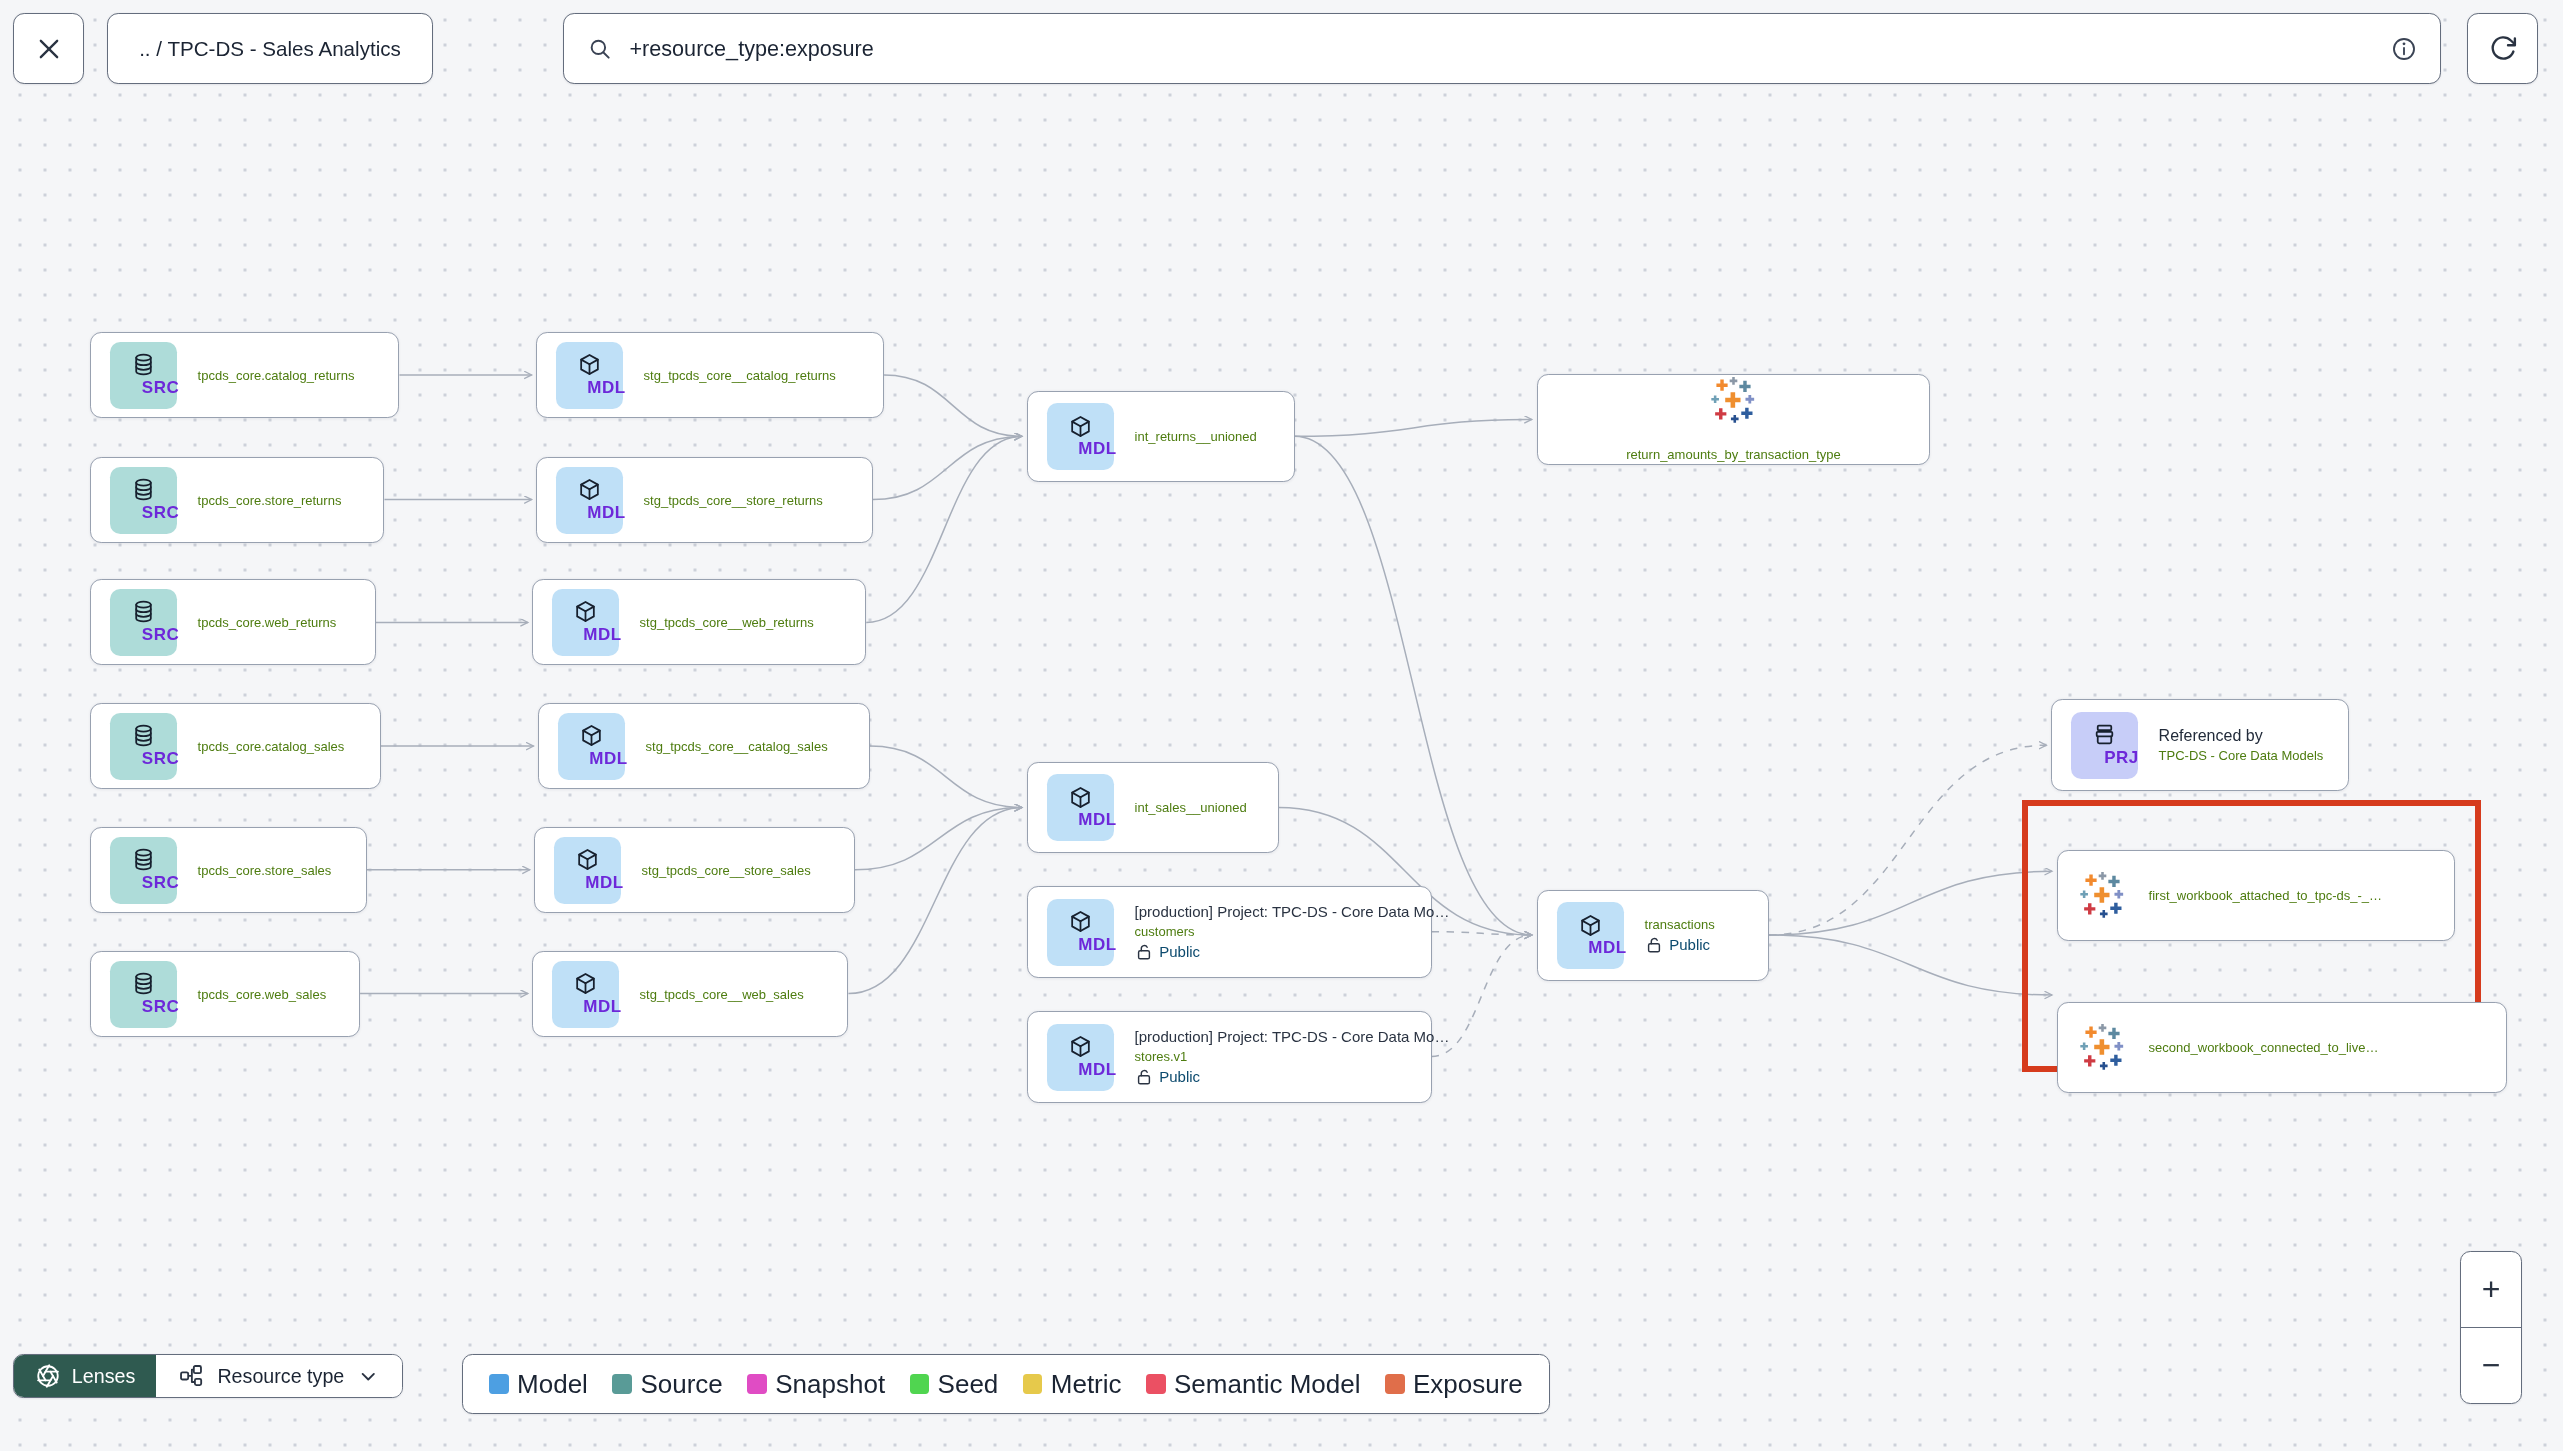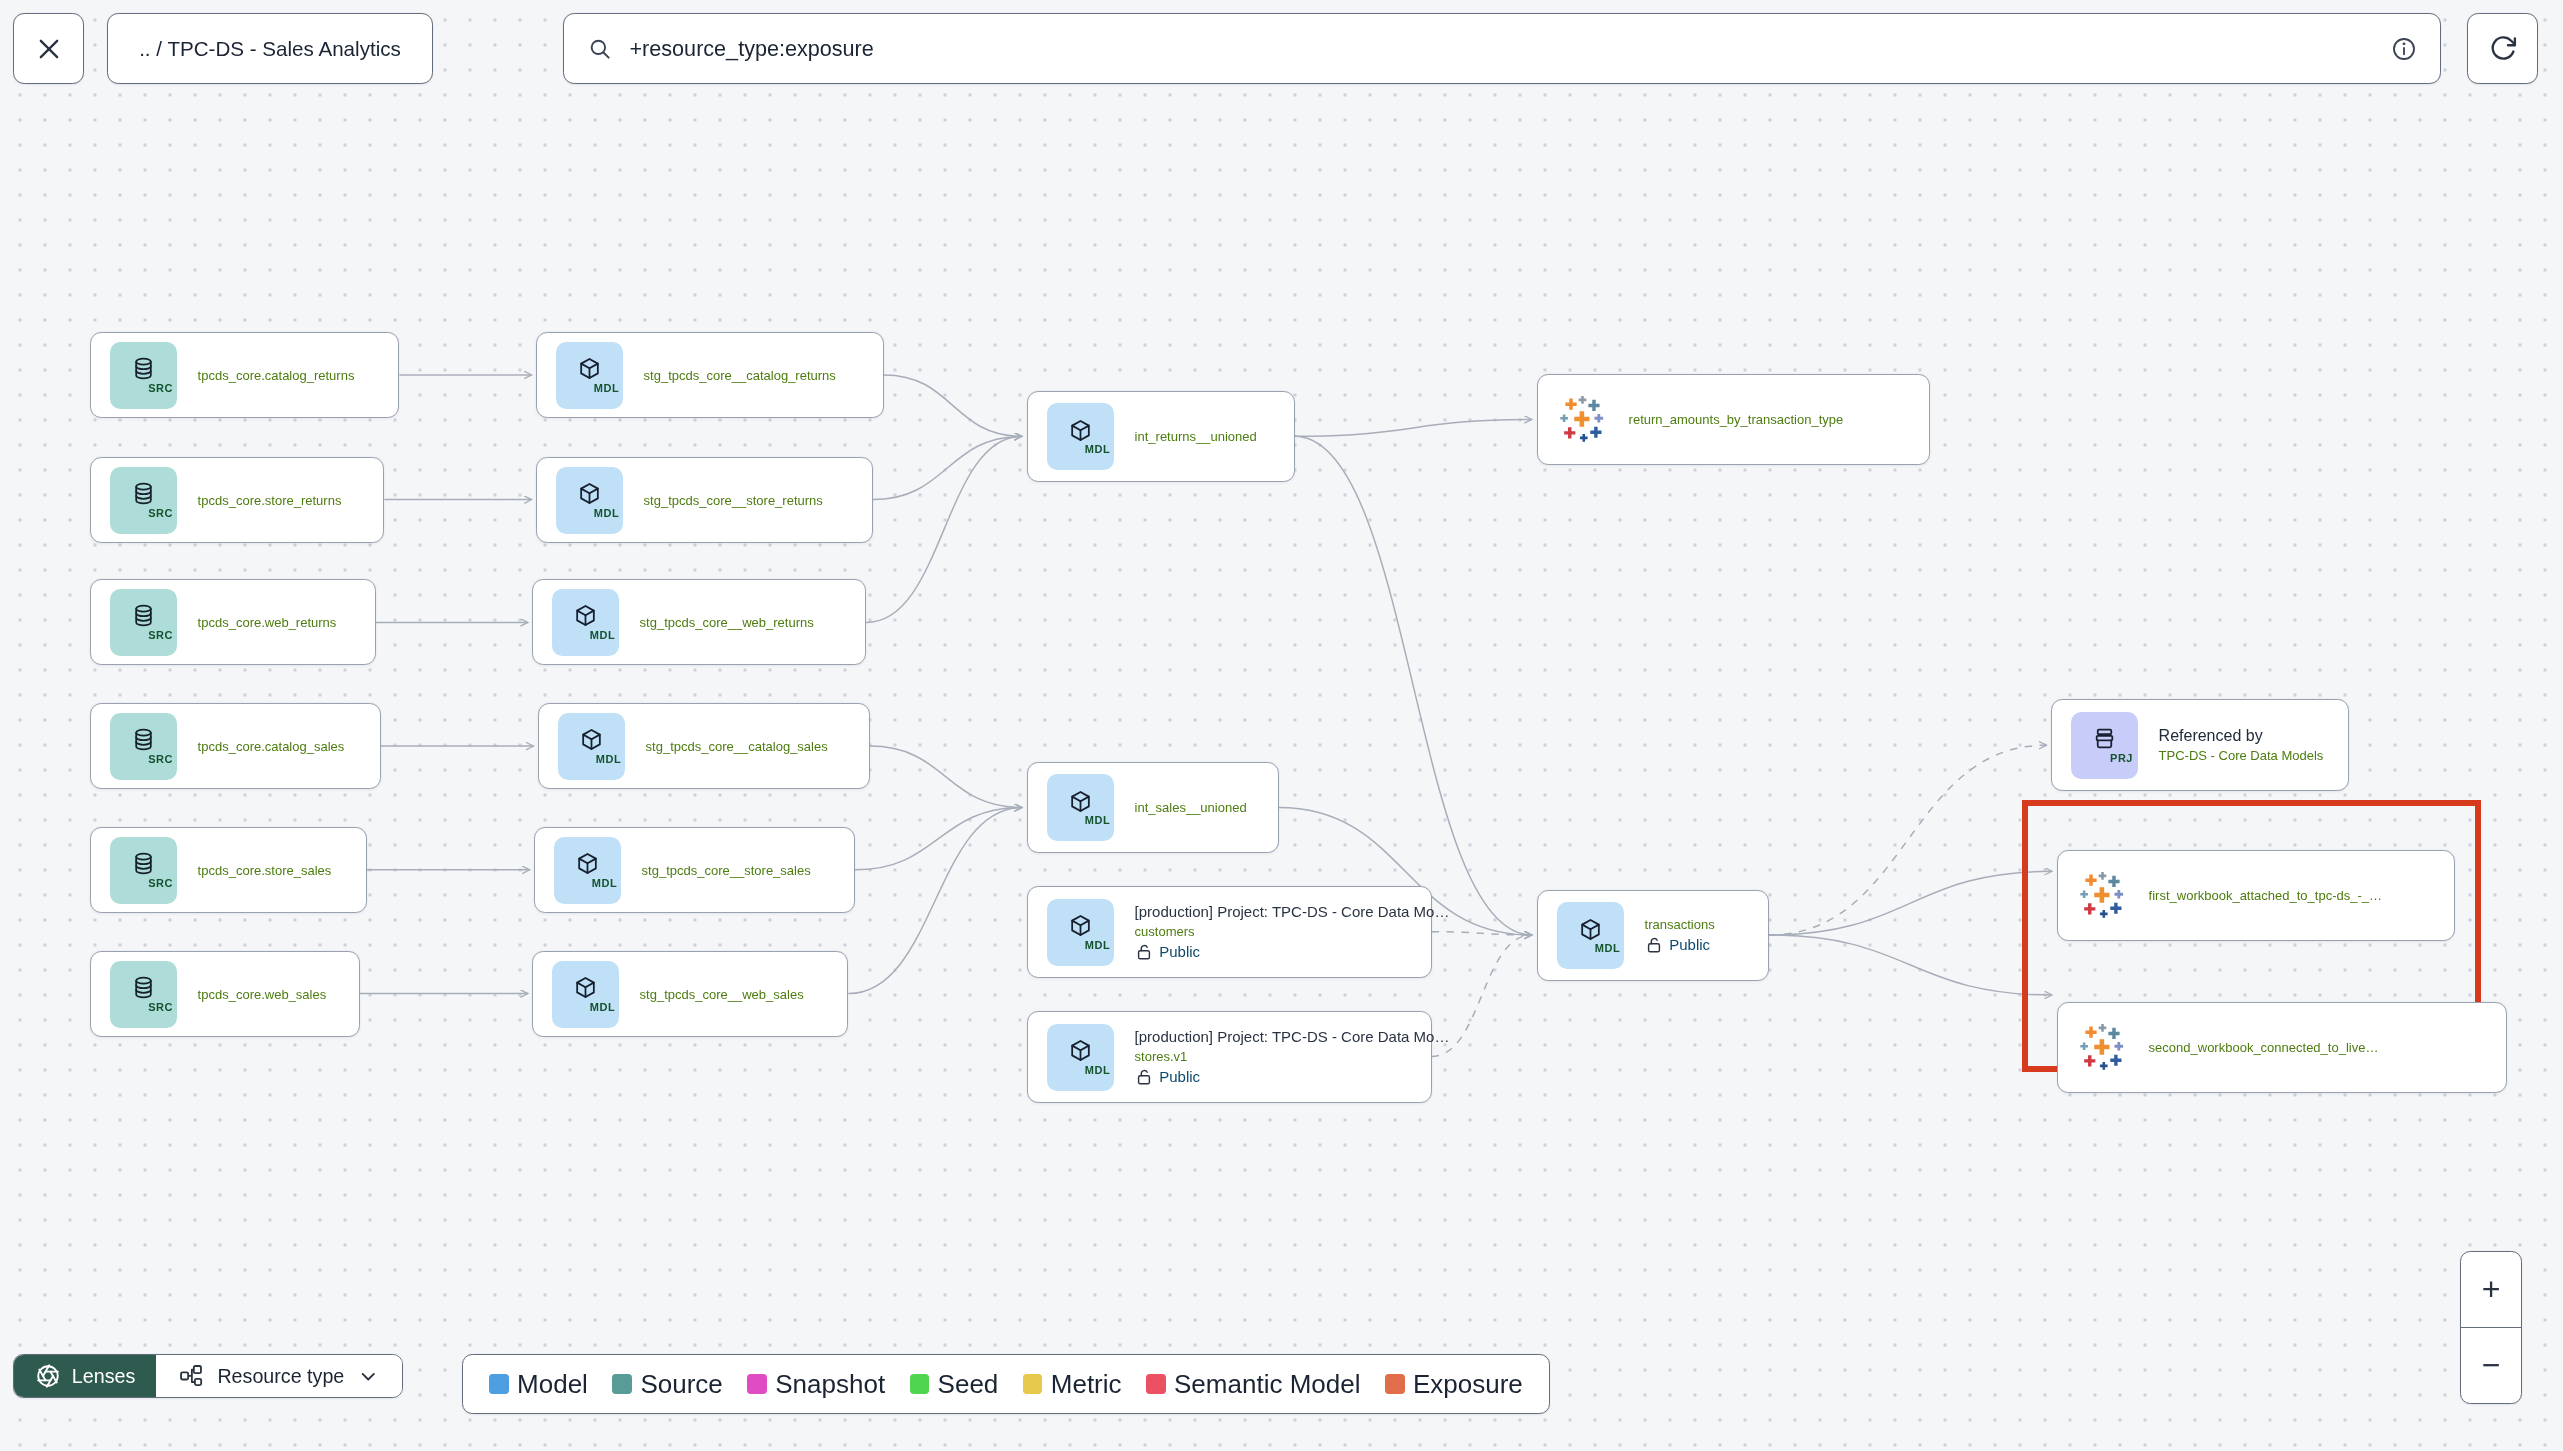--- a/index.html
+++ b/index.html
@@ -37,21 +37,21 @@
   #highlight-rect{position:absolute;z-index:3;border:6.6px solid #d63b1d;box-sizing:border-box;pointer-events:none;}
   .node{
     position:absolute;z-index:5;background:#fff;border:1.9px solid #98a1b0;border-radius:11.2px;
     box-sizing:border-box;display:flex;align-items:center;padding:0 19px;gap:20.6px;
     box-shadow:0 0.9px 2.8px rgba(25,35,55,.07);cursor:pointer;
   }
   .badge{
     width:67px;height:67px;border-radius:10.3px;flex:0 0 auto;
     display:flex;flex-direction:column;align-items:center;justify-content:center;gap:0.9px;
   }
-  .badge .badge-label{font-size:11px;font-weight:600;letter-spacing:0.5px;color:#14532d;margin-left:34px;}
+  .badge .badge-label{font-size:17px;font-weight:600;letter-spacing:0.5px;color:#6d28d9;margin-left:34px;}
   .node-text{display:flex;flex-direction:column;justify-content:center;gap:3.7px;min-width:0;}
   .node-title{font-size:13px;color:#4d7c0f;white-space:nowrap;}
   .node-title.strong{font-weight:500;}
   .project-line{font-size:15px;color:#2a3342;white-space:nowrap;}
   .ref-sub{font-size:16px;color:#222b3a;white-space:nowrap;}
   .access-line{display:flex;align-items:center;gap:6.6px;font-size:15px;color:#0c4a6e;}
   .tableau-wrap{flex:0 0 auto;}
   
   #lenses-group{
     position:absolute;left:13px;top:1354px;height:44px;z-index:6;display:flex;
@@ -315,21 +315,21 @@
               <path d="M4 7.3 12 11.8 20 7.3"></path>
               <path d="M12 11.8V21.2"></path>
             </svg>
           </span>
       <span class="badge-label">MDL</span>
         </div>
         <div class="node-text">
           <div class="node-title">int_returns__unioned</div>
         </div>
       </div>
-      <div class="node kind-exposure" style="left: 1537px; top: 374px; width: 393px; height: 91px;">
+      <div class="node kind-exposure" style="left: 1537px; top: 374px; width: 393px; height: 91px; flex-direction: column;">
         <span class="icon tableau-wrap">
           <svg width="51" height="51" viewBox="0 0 40 40">
             <path d="M6.6,8 h8.8 M11,3.5999999999999996 v8.8" stroke="#f28a2e" stroke-width="2.7" fill="none"></path>
             <path d="M17,4.6 h6 M20,1.5999999999999996 v6" stroke="#8b98a7" stroke-width="2" fill="none"></path>
             <path d="M24.6,9 h8.8 M29,4.6 v8.8" stroke="#5d89a0" stroke-width="2.7" fill="none"></path>
             <path d="M2.5999999999999996,19 h6 M5.6,16 v6" stroke="#6fa0b6" stroke-width="2" fill="none"></path>
             <path d="M13.5,19.6 h12 M19.5,13.600000000000001 v12" stroke="#ef8f2f" stroke-width="3.6" fill="none"></path>
             <path d="M29.4,19 h6.8 M32.8,15.6 v6.8" stroke="#8090c6" stroke-width="2.2" fill="none"></path>
             <path d="M5.6,30.5 h8.8 M10,26.1 v8.8" stroke="#cf3b43" stroke-width="2.7" fill="none"></path>
             <path d="M18,34.4 h6 M21,31.4 v6" stroke="#27508f" stroke-width="2" fill="none"></path>

